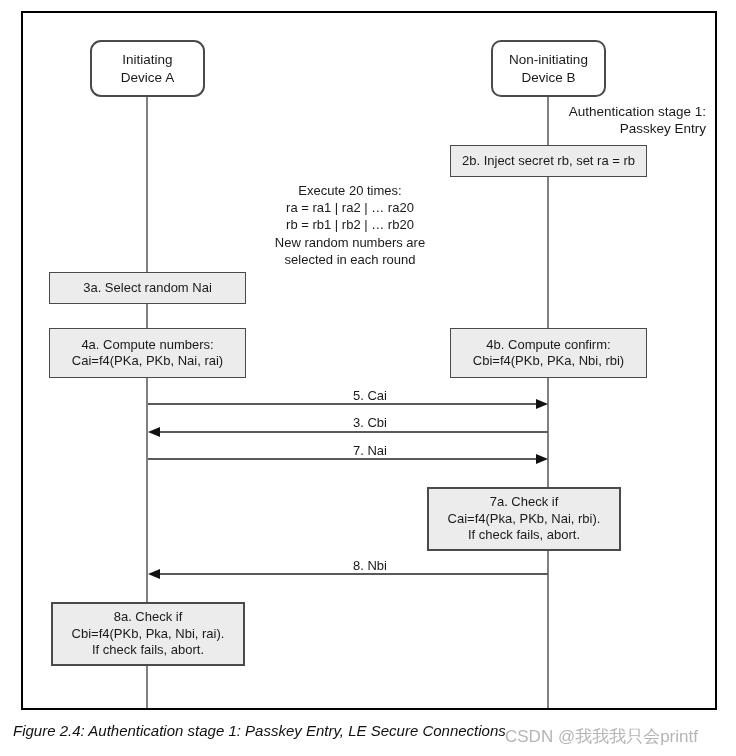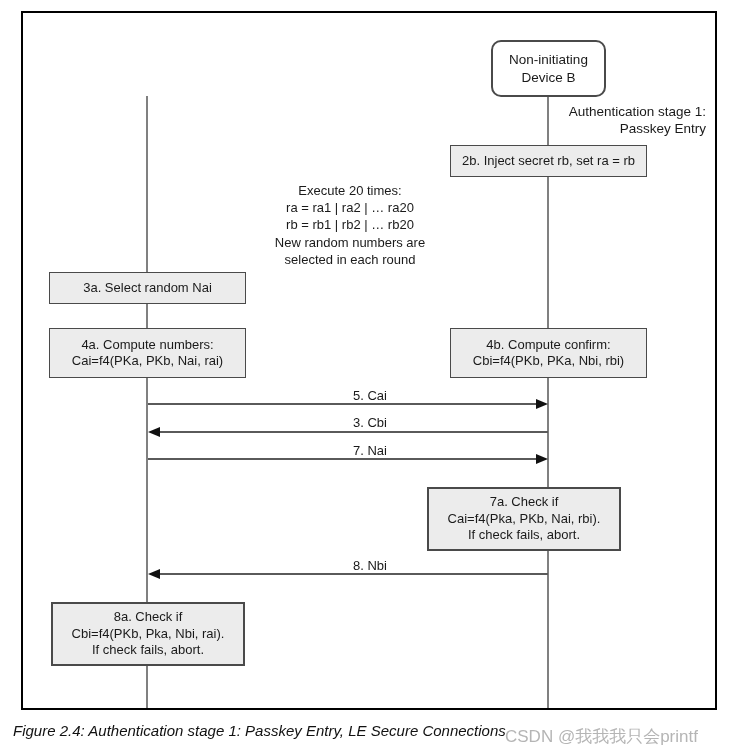--- a/index.html
+++ b/index.html
@@ -110,20 +110,22 @@
 </head>
 <body>
 
 <div class="page">
 
   <div class="frame"></div>
 
   <div class="lifeline" style="left:146px; top:96px; height:612px;"></div>
   <div class="lifeline" style="left:547px; top:96px; height:612px;"></div>
 
+  <div class="devbox" style="left:90px; top:40px;">Initiating
+Device A</div>
   <div class="devbox" style="left:491px; top:40px;border-radius:10px;">Non-initiating
 Device B</div>
 
   <div class="stage-label">Authentication stage 1:
 Passkey Entry</div>
 
   <div class="stepbox" style="left:450px; top:145px; width:197px; height:32px;">2b. Inject secret rb, set ra = rb</div>
 
   <div class="note">Execute 20 times:
 ra = ra1 | ra2 | … ra20

